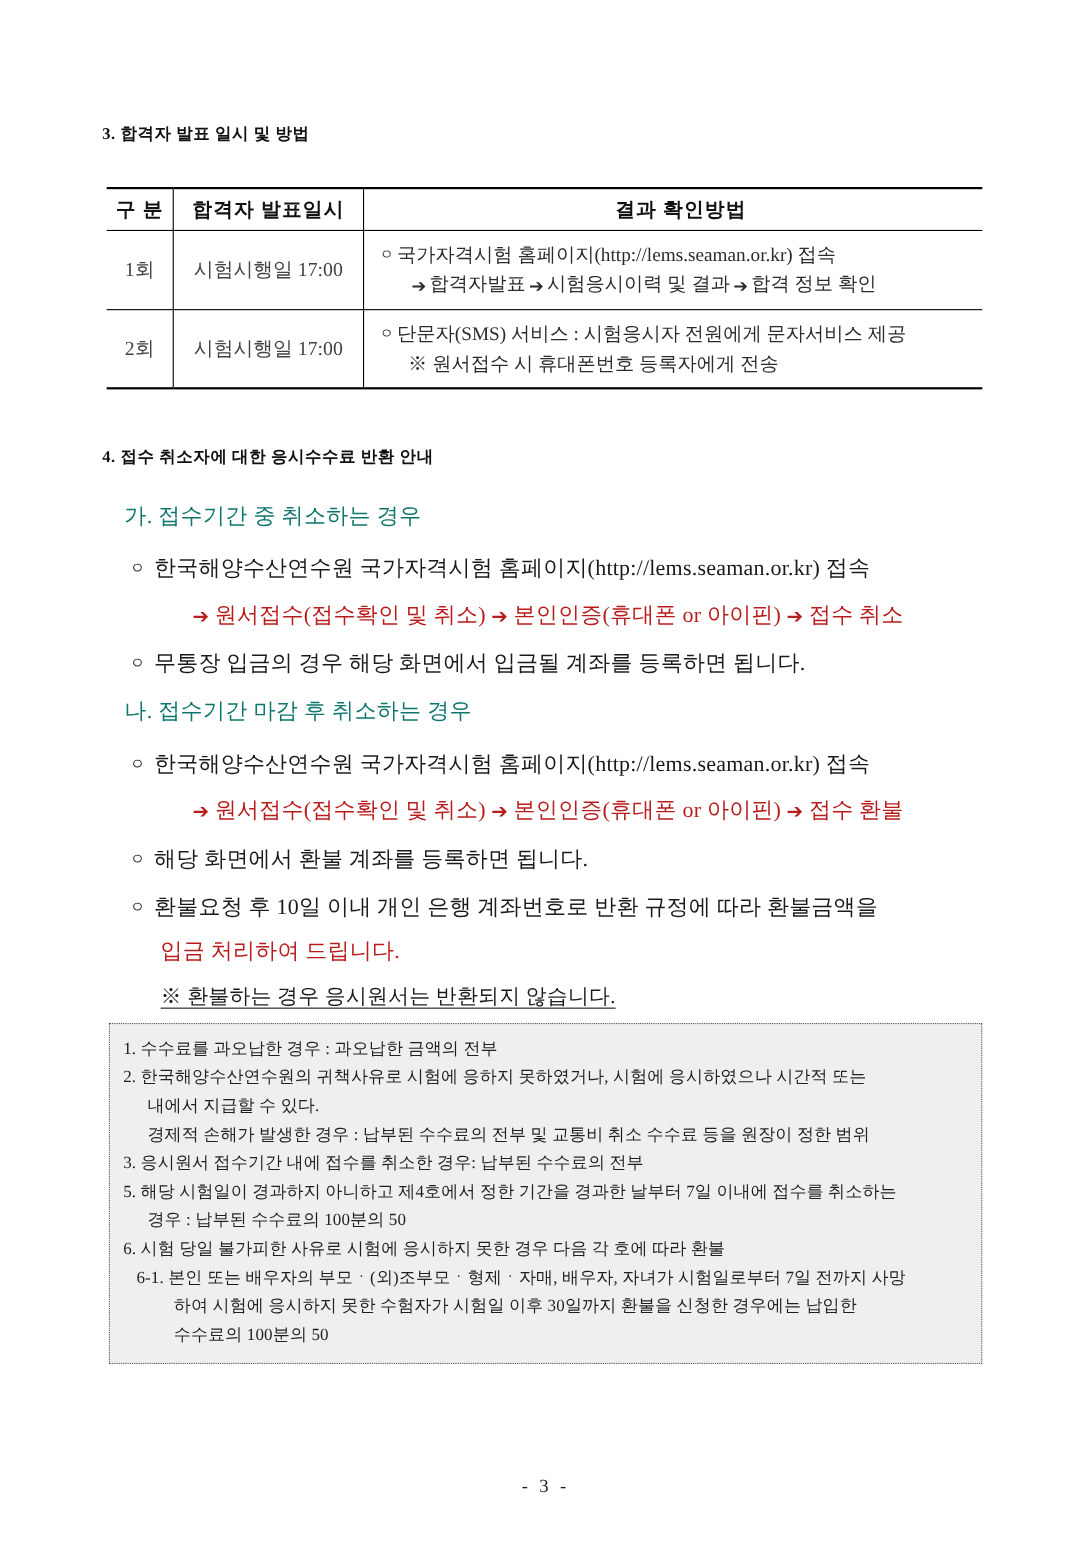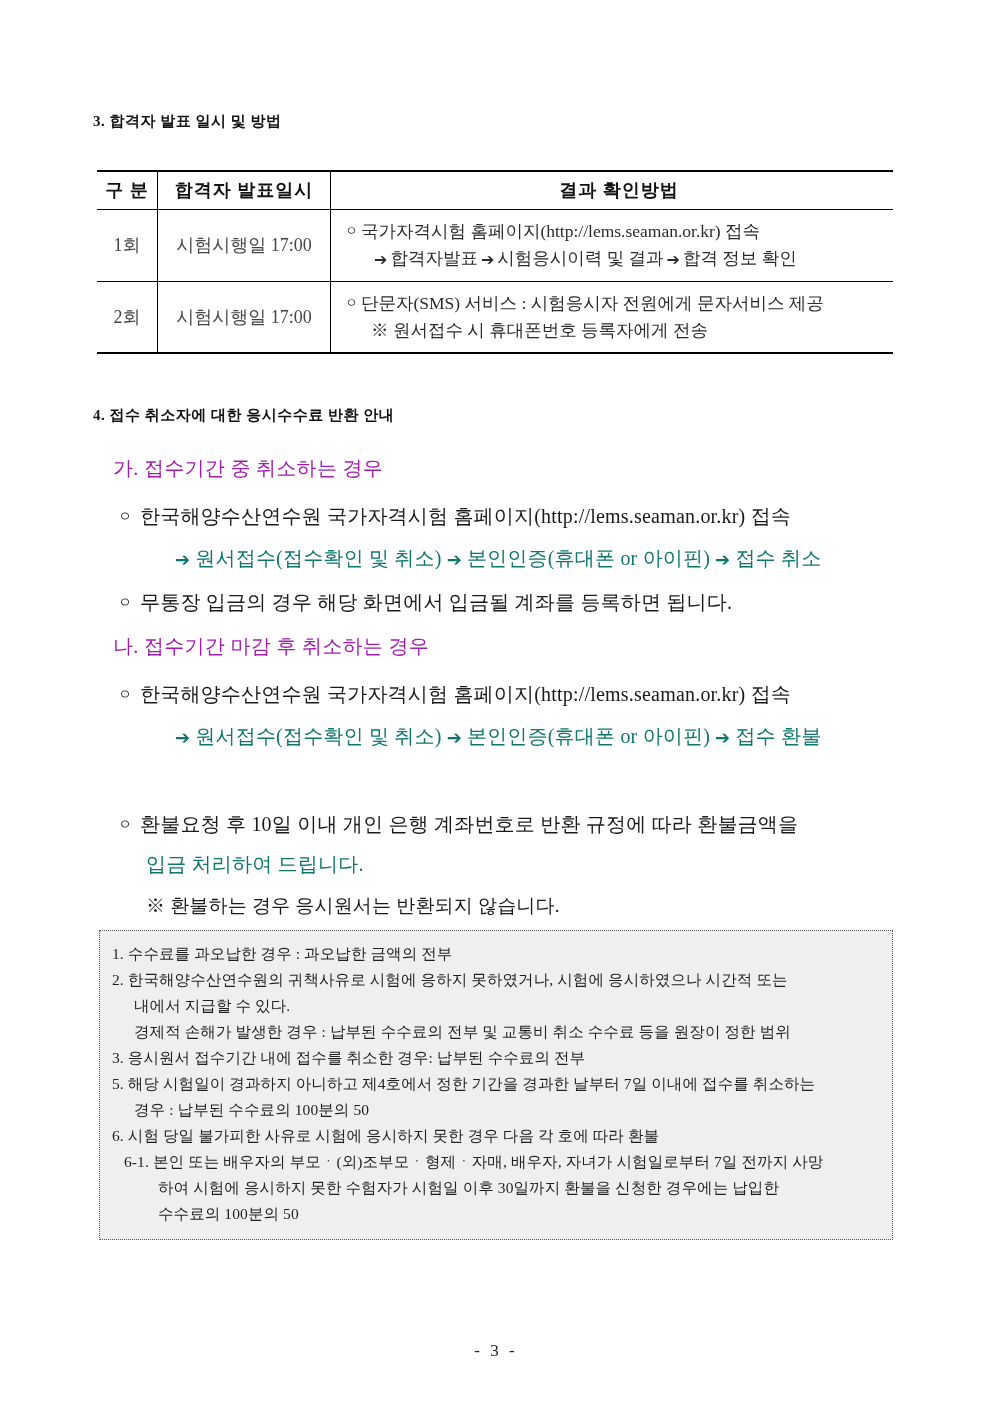--- a/index.html
+++ b/index.html
@@ -93,52 +93,53 @@
     padding: 0 3px;
     vertical-align: -1px;
   }
 
   
   .lvl-a {
     position: absolute;
     font-size: 20px;
     letter-spacing: 0.3px;
     white-space: nowrap;
-    color: #a21caf;
+    color: #0f766e;
   }
   .lvl-b {
     position: absolute;
     font-size: 20px;
     letter-spacing: 0.2px;
     white-space: nowrap;
     color: #1a1a1a;
   }
   .lvl-b .b-mark {
     display: inline-block;
     width: 22px;
     font-size: 14px;
     vertical-align: 2px;
   }
   .lvl-cont {
     position: absolute;
     font-size: 20px;
     letter-spacing: 0.2px;
     white-space: nowrap;
-    color: #0f766e;
+    color: #b91c1c;
   }
   .big-arrow {
     font-family: "DejaVu Sans", sans-serif;
     font-size: 18px;
     font-weight: bold;
     padding: 0 5px;
     vertical-align: -1px;
   }
   .note-underline {
     position: absolute;
     font-size: 19px;
+    text-decoration: underline;
     text-underline-offset: 4px;
     letter-spacing: 0.2px;
     white-space: nowrap;
     color: #1a1a1a;
   }
 
   
   .rules-box {
     position: absolute;
     left: 99px;
@@ -232,20 +233,23 @@
   <div class="lvl-a" style="left:113px; top:633px;">나. 접수기간 마감 후 취소하는 경우</div>
 
   <div class="lvl-b" style="left:118px; top:681px;">
     <span class="b-mark">ㅇ</span><span>한국해양수산연수원 국가자격시험 홈페이지(http://lems.seaman.or.kr) 접속</span>
   </div>
 
   <div class="lvl-cont" style="left:170px; top:723px;">
     <span class="big-arrow">➔</span><span>원서접수(접수확인 및 취소)</span><span class="big-arrow">➔</span><span>본인인증(휴대폰 or 아이핀)</span><span class="big-arrow">➔</span><span>접수 환불</span>
   </div>
 
+  <div class="lvl-b" style="left:118px; top:767px;">
+    <span class="b-mark">ㅇ</span><span>해당 화면에서 환불 계좌를 등록하면 됩니다.</span>
+  </div>
 
   <div class="lvl-b" style="left:118px; top:811px;">
     <span class="b-mark">ㅇ</span><span>환불요청 후 10일 이내 개인 은행 계좌번호로 반환 규정에 따라 환불금액을</span>
   </div>
   <div class="lvl-cont" style="left:146px; top:851px;">입금 처리하여 드립니다.</div>
 
   <div class="note-underline" style="left:146px; top:893px;">※ 환불하는 경우 응시원서는 반환되지 않습니다.</div>
 
   <div class="rules-box">
 

